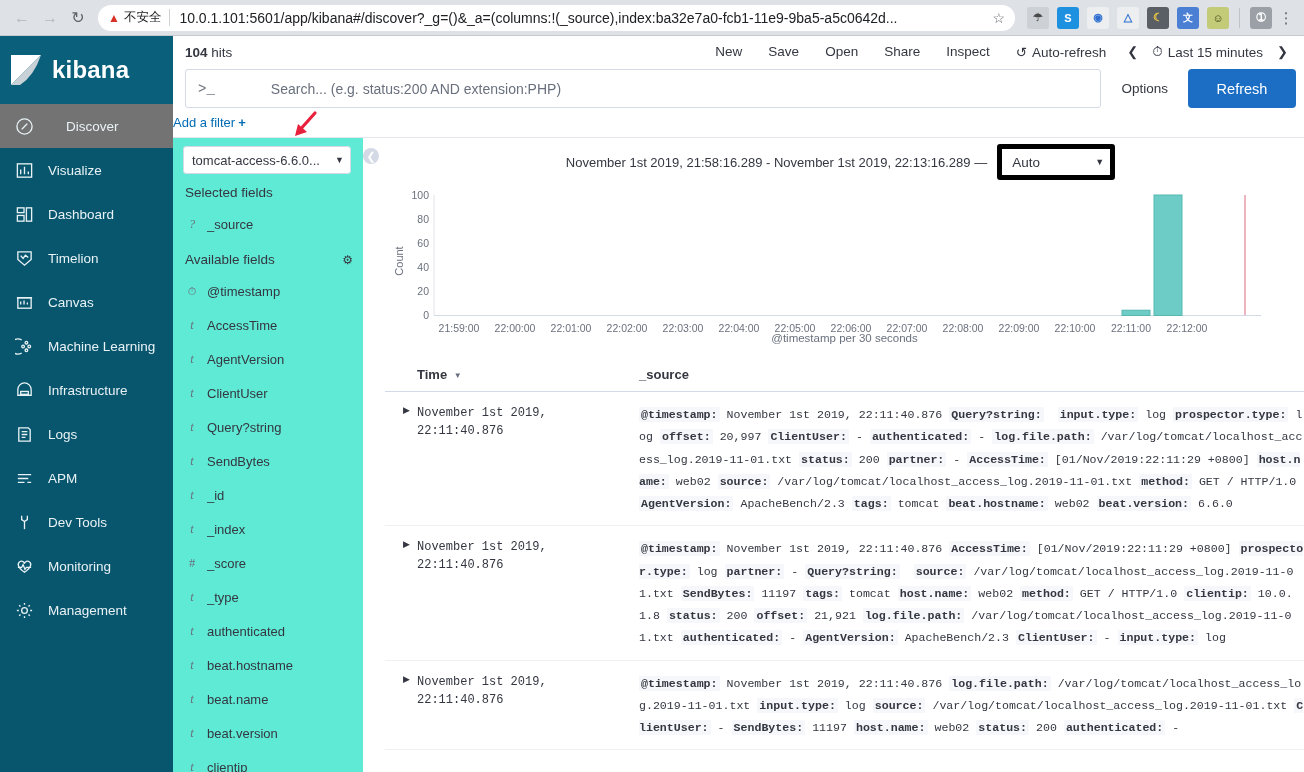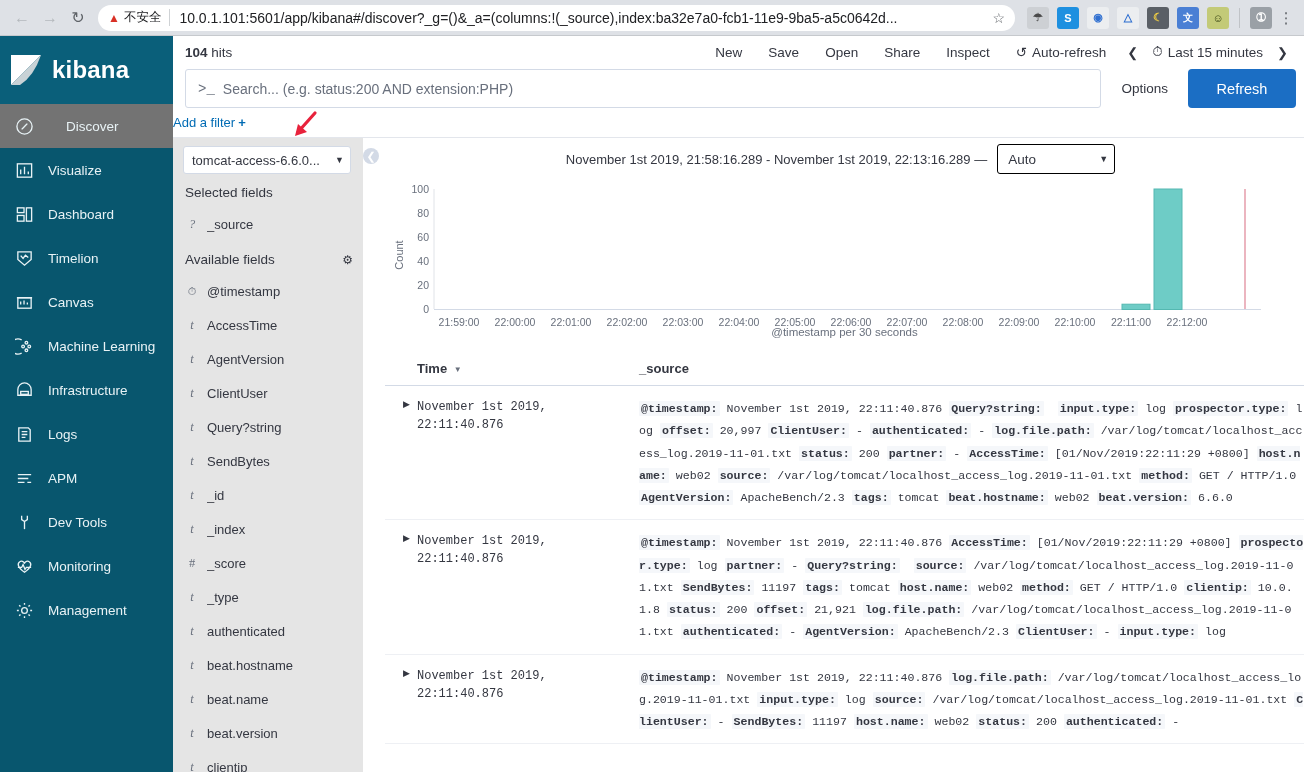--- a/index.html
+++ b/index.html
@@ -99,21 +99,21 @@
   
   #main { flex: 1 1 auto; display: flex; flex-direction: column; min-width: 0; }
 
   #topbar {
     height: 32px; display: flex; align-items: center;
     padding: 0 8px 0 12px; font-size: 13px; color: #343741;
     flex: 0 0 auto;
   }
   #hits { font-size: 13.5px; color: #343741; }
   #hits b { font-weight: 700; }
-  #topbar-actions { margin-left: auto; display: flex; align-items: center; gap: 0; }
+  #topbar-actions { margin-left: auto; display: flex; gap: 0; }
   .tb-link {
     font-size: 13.5px; color: #343741; padding: 0 13px; white-space: nowrap;
   }
   .tb-link.icon-link { display: flex; align-items: center; gap: 5px; }
   .chev { color: #343741; font-size: 13px; padding: 0 8px; }
 
   #querybar {
     display: flex; align-items: stretch; padding: 0 8px 0 12px;
     gap: 8px; flex: 0 0 auto; margin-top: 1px;
   }
@@ -121,20 +121,21 @@
     flex: 1 1 auto; height: 39px;
     border: 1px solid #d3dae6; border-radius: 3px;
     background: #fff; display: flex; align-items: center;
     padding: 0 6px 0 12px; min-width: 0;
   }
   #prompt { color: #69707d; font-size: 14px; font-family: "Liberation Mono", monospace; margin-right: 8px; }
   #search-input {
     flex: 1 1 auto; border: 0; outline: 0; font-size: 14px;
     color: #343741; font-family: "Liberation Sans", sans-serif;
     min-width: 0;
+    margin-left: 48px;
   }
   #search-input::placeholder { color: #69707d; }
   #options-btn {
     font-size: 13.5px; color: #343741; padding: 0 12px;
     display: flex; align-items: center; white-space: nowrap;
   }
   #refresh-btn {
     width: 108px; height: 39px; flex: 0 0 auto;
     background: #1b6ec4; color: #fff; border: 0; border-radius: 4px;
     font-size: 14.5px; font-family: "Liberation Sans", sans-serif;
@@ -150,21 +151,21 @@
   #add-filter .plus { font-weight: bold; font-size: 13px; }
   #red-arrow { position: absolute; left: 112px; top: 0px; width: 34px; height: 34px; }
 
   
   #content { flex: 1 1 auto; display: flex; min-height: 0; border-top: 1px solid #e3e6ec; }
 
   #fieldpanel {
     width: 190px; flex: 0 0 190px;
     padding: 8px 0 0 10px;
     overflow: hidden;
-    background: #e5e5e5;
+    background: #5eead4;
   }
   #index-select {
     width: 168px; height: 28px;
     border: 1px solid #d3dae6; border-radius: 3px;
     display: flex; align-items: center; padding: 0 6px 0 8px;
     font-size: 13px; color: #343741; background: #fff;
   }
   #index-select .sel-text { flex: 1 1 auto; overflow: hidden; white-space: nowrap; }
   #index-select .caret { font-size: 9px; color: #343741; }
   .fields-head {
@@ -197,21 +198,21 @@
 
   #results { flex: 1 1 auto; min-width: 0; display: flex; flex-direction: column; padding-left: 6px; }
 
   
   #chart-head {
     display: flex; align-items: center; justify-content: center;
     padding: 6px 8px 2px 0; gap: 10px; flex: 0 0 auto;
   }
   #time-range-label { font-size: 13px; color: #343741; }
   #interval-select {
-    width: 118px; height: 30px; border: 1px solid #000000; border-radius: 3px;
+    width: 118px; height: 36px; border: 5px solid #000000; border-radius: 3px;
     display: flex; align-items: center; padding: 0 6px 0 10px;
     font-size: 13.5px; color: #343741; background: #fff;
   }
   #interval-select .caret { margin-left: auto; font-size: 9px; }
 
   #chart-area {
     height: 175px; flex: 0 0 auto; position: relative;
     padding: 4px 4px 0 4px;
   }
   #chart-svg { display: block; }

